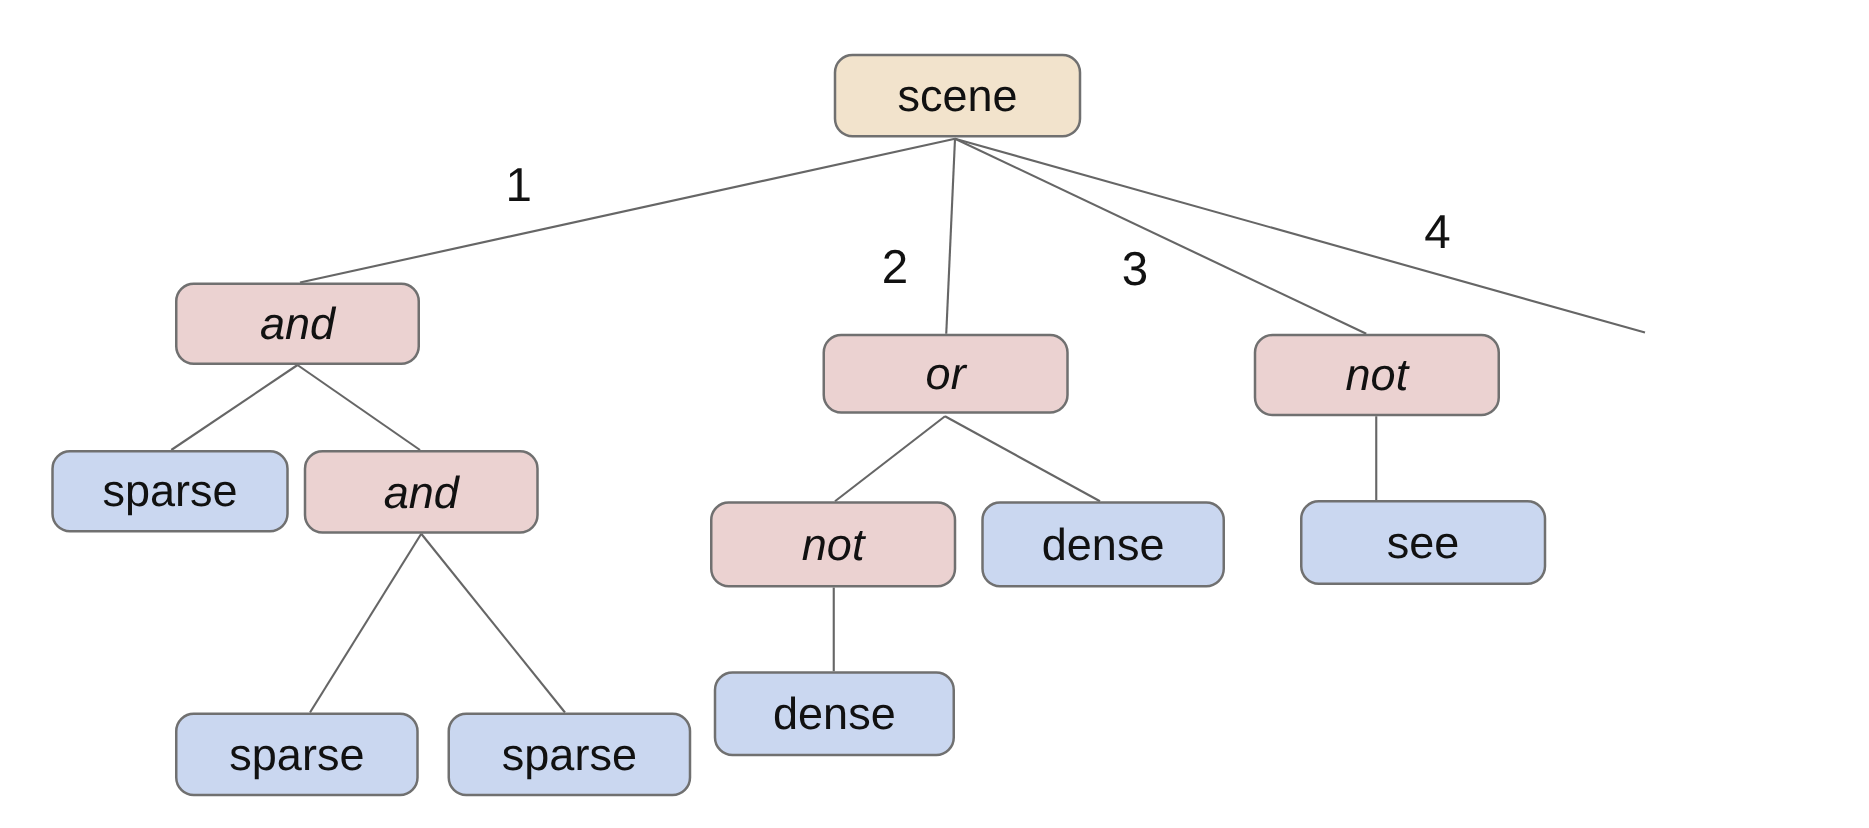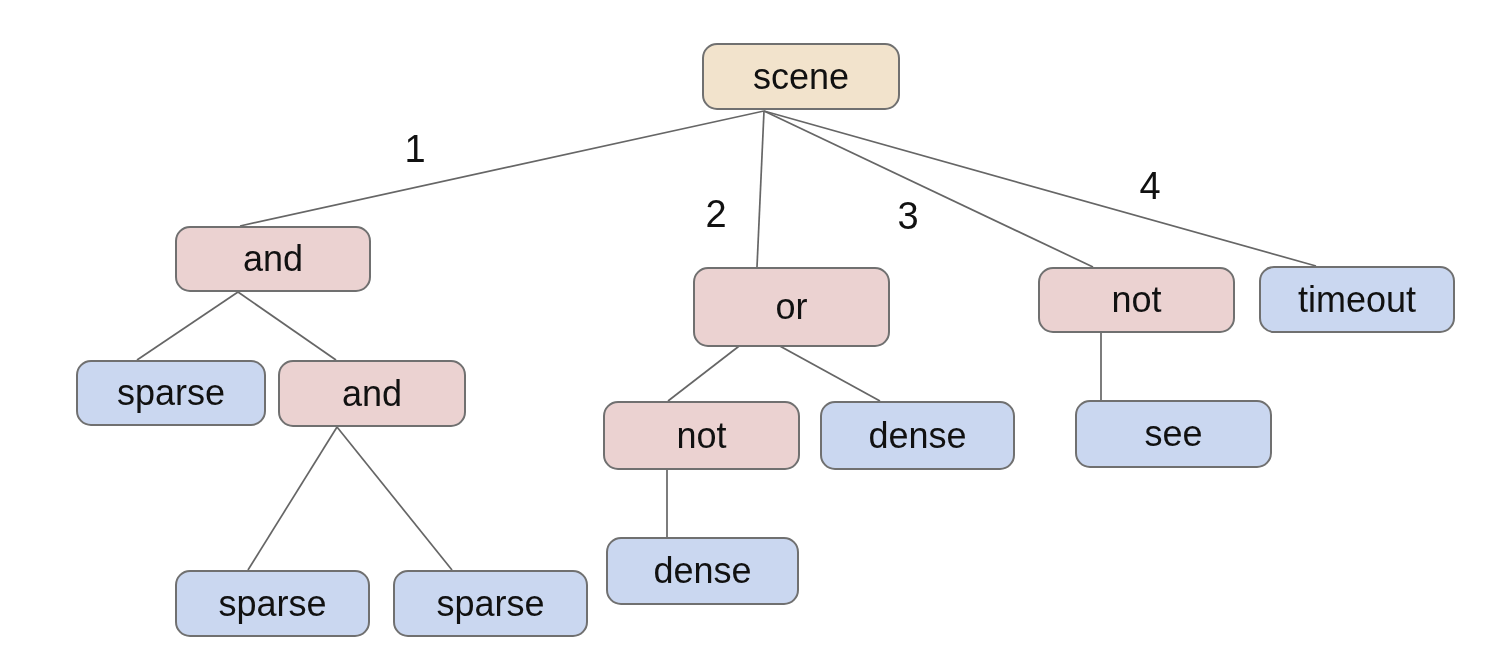--- a/index.html
+++ b/index.html
@@ -30,24 +30,23 @@
     box-sizing: border-box;
     display: flex;
     align-items: center;
     justify-content: center;
     border: 2px solid var(--node-border, #707070);
     border-radius: 15px;
     font-size: 36px;
     line-height: 1;
     color: var(--text, #111111);
     white-space: nowrap;
-    margin-left: 35px;
   }
   .node.root { background: var(--root-fill, #f2e3cc); }
-  .node.op   { background: var(--operator-fill, #ebd2d1); }
+  .node.op   { background: var(--operator-fill, #ebd2d1); font-style: italic; }
   .node.leaf { background: var(--leaf-fill, #cad7f0); }
   .edge-label {
     position: absolute;
     transform: translate(-50%, -50%);
     font-size: 38px;
     line-height: 1;
     color: var(--text, #111111);
   }
 </style>
 </head>
@@ -70,23 +69,22 @@
     <line x1="1101" y1="333" x2="1101" y2="400"></line>
   </svg>
 
   <div class="edge-label" style="left:415px; top:149px">1</div>
   <div class="edge-label" style="left:716px; top:214px">2</div>
   <div class="edge-label" style="left:908px; top:216px">3</div>
   <div class="edge-label" style="left:1150px; top:186px">4</div>
 
   <div class="node root" style="left:667px;  top:43px;  width:198px; height:67px">scene</div>
   <div class="node op" style="left:140px;  top:226px; width:196px; height:66px">and</div>
-  <div class="node op" style="left:658px;  top:267px; width:197px; height:80px">or</div>
+  <div class="node op" style="left:658px;  top:267px; width:197px; height:64px">or</div>
   <div class="node op" style="left:1003px; top:267px; width:197px; height:66px">not</div>
-  <div class="node leaf" style="left:1224px; top:266px; width:196px; height:67px">timeout</div>
   <div class="node leaf" style="left:41px;   top:360px; width:190px; height:66px">sparse</div>
   <div class="node op" style="left:243px;  top:360px; width:188px; height:67px">and</div>
   <div class="node leaf" style="left:140px;  top:570px; width:195px; height:67px">sparse</div>
   <div class="node leaf" style="left:358px;  top:570px; width:195px; height:67px">sparse</div>
   <div class="node op" style="left:568px;  top:401px; width:197px; height:69px">not</div>
   <div class="node leaf" style="left:785px;  top:401px; width:195px; height:69px">dense</div>
   <div class="node leaf" style="left:571px;  top:537px; width:193px; height:68px">dense</div>
   <div class="node leaf" style="left:1040px; top:400px; width:197px; height:68px">see</div>
 
 </div>

